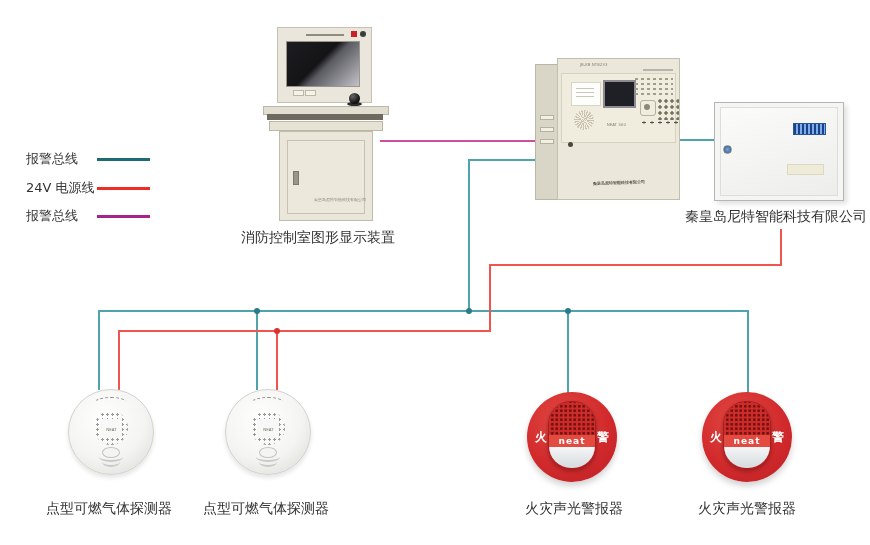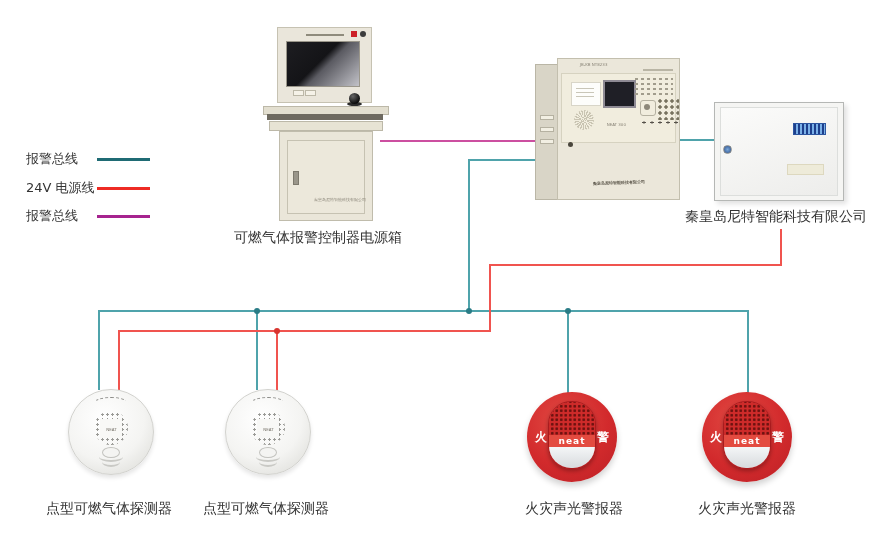--- a/index.html
+++ b/index.html
@@ -154,21 +154,21 @@
     <div class="tray"></div>
     <div class="cabinet">
       <div class="cab-door">
         <span class="cab-handle"></span>
         <div class="cab-company">
           <span class="tiny" style="display:inline-block">秦皇岛尼特智能科技有限公司</span>
         </div>
       </div>
     </div>
   </div>
-  <div class="dev-label" style="left:318px;top:229px">可燃气体报警控制器电源箱</div>
+  <div class="dev-label" style="left:318px;top:229px">消防控制室图形显示装置</div>
 
   <div>
     <div class="ctrl-side">
       <span class="ctrl-slot" style="top:50px"></span>
       <span class="ctrl-slot" style="top:62px"></span>
       <span class="ctrl-slot" style="top:74px"></span>
     </div>
     <div class="ctrl-front">
       <span class="ctrl-model tiny">JB-KB NT8233</span>
       <span class="ctrl-type-bar"></span>

